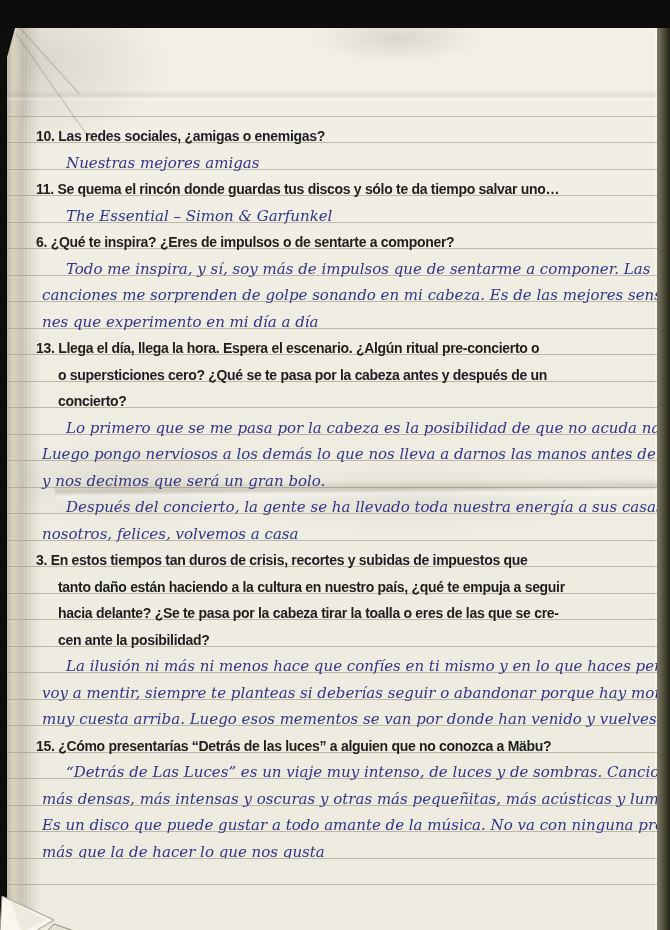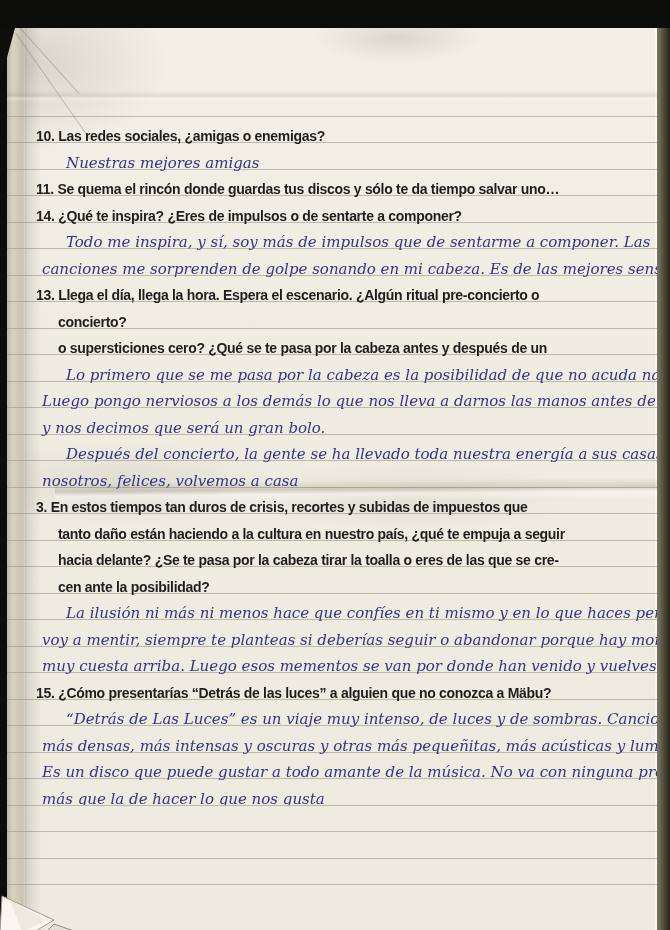--- a/index.html
+++ b/index.html
@@ -113,26 +113,28 @@
 
   <div class="crease-top"></div>
   <div class="crease-mid"></div>
   <div class="crease-tl1"></div>
   <div class="crease-tl2"></div>
 
   <div class="textblock" id="textblock">
       <div class="row q q-start"><span class="txt">10. Las redes sociales, ¿amigas o enemigas?</span></div>
       <div class="row a a-para"><span class="txt">Nuestras mejores amigas</span></div>
       <div class="row q q-start"><span class="txt">11. Se quema el rincón donde guardas tus discos y sólo te da tiempo salvar uno…</span></div>
-      <div class="row q q-start"><span class="txt">14. ¿Qué te inspira? ¿Eres de impulsos o de sentarte a componer?</span></div>
+      <div class="row a a-para"><span class="txt">The Essential – Simon &amp; Garfunkel</span></div>
+      <div class="row q q-start"><span class="txt">6. ¿Qué te inspira? ¿Eres de impulsos o de sentarte a componer?</span></div>
       <div class="row a a-para"><span class="txt">Todo me inspira, y sí, soy más de impulsos que de sentarme a componer. Las</span></div>
       <div class="row a a-cont"><span class="txt">canciones me sorprenden de golpe sonando en mi cabeza. Es de las mejores sensacio-</span></div>
+      <div class="row a a-cont"><span class="txt">nes que experimento en mi día a día</span></div>
       <div class="row q q-start"><span class="txt">13. Llega el día, llega la hora. Espera el escenario. ¿Algún ritual pre-concierto o</span></div>
+      <div class="row q q-cont"><span class="txt">o supersticiones cero? ¿Qué se te pasa por la cabeza antes y después de un</span></div>
       <div class="row q q-cont"><span class="txt">concierto?</span></div>
-      <div class="row q q-cont"><span class="txt">o supersticiones cero? ¿Qué se te pasa por la cabeza antes y después de un</span></div>
       <div class="row a a-para"><span class="txt">Lo primero que se me pasa por la cabeza es la posibilidad de que no acuda nadie.</span></div>
       <div class="row a a-cont"><span class="txt">Luego pongo nerviosos a los demás lo que nos lleva a darnos las manos antes de salir</span></div>
       <div class="row a a-cont"><span class="txt">y nos decimos que será un gran bolo.</span></div>
       <div class="row a a-para"><span class="txt">Después del concierto, la gente se ha llevado toda nuestra energía a sus casas y</span></div>
       <div class="row a a-cont"><span class="txt">nosotros, felices, volvemos a casa</span></div>
       <div class="row q q-start"><span class="txt">3. En estos tiempos tan duros de crisis, recortes y subidas de impuestos que</span></div>
       <div class="row q q-cont"><span class="txt">tanto daño están haciendo a la cultura en nuestro país, ¿qué te empuja a seguir</span></div>
       <div class="row q q-cont"><span class="txt">hacia delante? ¿Se te pasa por la cabeza tirar la toalla o eres de las que se cre-</span></div>
       <div class="row q q-cont"><span class="txt">cen ante la posibilidad?</span></div>
       <div class="row a a-para"><span class="txt">La ilusión ni más ni menos hace que confíes en ti mismo y en lo que haces pero no te</span></div>

